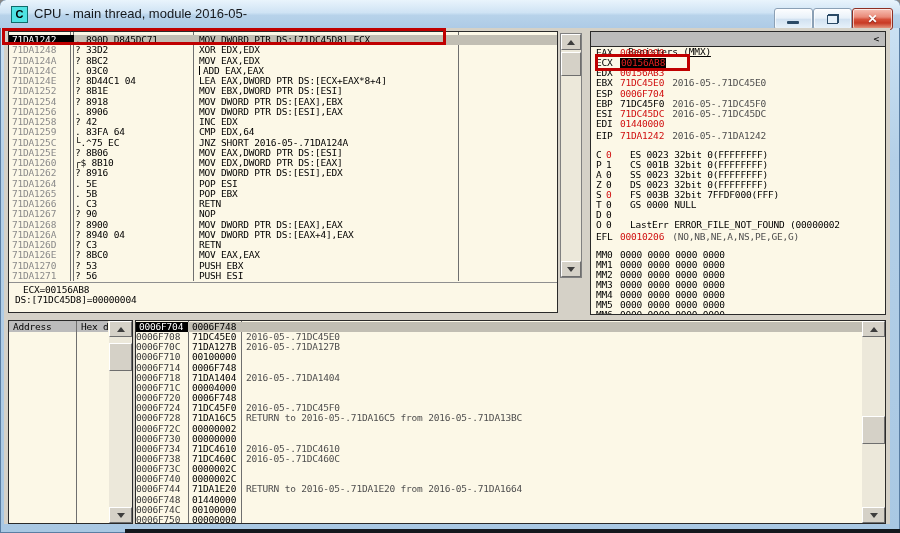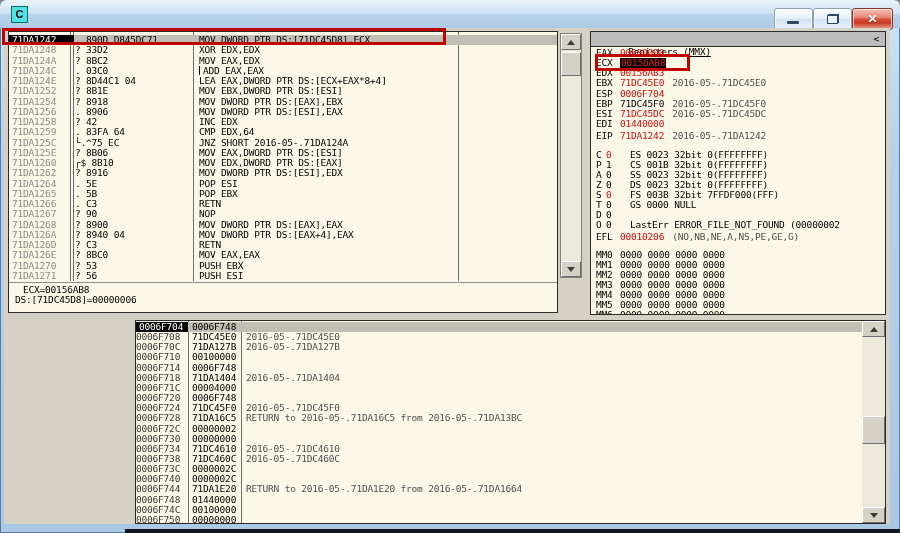--- a/index.html
+++ b/index.html
@@ -89,20 +89,21 @@
   
   .annotation{position:absolute;border:3px solid #c00000;box-sizing:border-box;z-index:60;}
 </style>
 </head>
 <body>
 
 <div class="window">
 
   <div class="titlebar">
     <div class="app-icon">C</div>
+    <div class="title-text">CPU - main thread, module 2016-05-</div>
     <div class="titlebtn btn-glass btn-min">
         <div class="glyph-min"></div>
       </div>
     <div class="titlebtn btn-glass btn-restore">
         <div class="glyph-restore"></div>
       </div>
     <div class="titlebtn btn-close">
         <div class="glyph-close">✕</div>
       </div>
   </div>
@@ -110,41 +111,51 @@
   <div class="client"></div>
 
   <div class="pane mono" id="disasm">
     <div class="vline" style="left:61px;height:249px;"></div>
     <div class="vline" style="left:64px;height:249px;"></div>
     <div class="vline" style="left:184px;height:249px;"></div>
     <div class="vline" style="left:449px;height:249px;"></div>
     <div id="disasm-rows"><div class="d-row sel" style="top: 3px;"><span class="d-addr">71DA1242</span><span class="d-op">. 890D D845DC71</span><span class="d-ins">MOV DWORD PTR DS:[71DC45D8],ECX</span></div><div class="d-row" style="top: 13.25px;"><span class="d-addr">71DA1248</span><span class="d-op">? 33D2</span><span class="d-ins">XOR EDX,EDX</span></div><div class="d-row" style="top: 23.5px;"><span class="d-addr">71DA124A</span><span class="d-op">? 8BC2</span><span class="d-ins">MOV EAX,EDX</span></div><div class="d-row" style="top: 33.75px;"><span class="d-addr">71DA124C</span><span class="d-op">. 03C0</span><span class="d-ins"><span class="caret"></span>ADD EAX,EAX</span></div><div class="d-row" style="top: 44px;"><span class="d-addr">71DA124E</span><span class="d-op">? 8D44C1 04</span><span class="d-ins">LEA EAX,DWORD PTR DS:[ECX+EAX*8+4]</span></div><div class="d-row" style="top: 54.25px;"><span class="d-addr">71DA1252</span><span class="d-op">? 8B1E</span><span class="d-ins">MOV EBX,DWORD PTR DS:[ESI]</span></div><div class="d-row" style="top: 64.5px;"><span class="d-addr">71DA1254</span><span class="d-op">? 8918</span><span class="d-ins">MOV DWORD PTR DS:[EAX],EBX</span></div><div class="d-row" style="top: 74.75px;"><span class="d-addr">71DA1256</span><span class="d-op">. 8906</span><span class="d-ins">MOV DWORD PTR DS:[ESI],EAX</span></div><div class="d-row" style="top: 85px;"><span class="d-addr">71DA1258</span><span class="d-op">? 42</span><span class="d-ins">INC EDX</span></div><div class="d-row" style="top: 95.25px;"><span class="d-addr">71DA1259</span><span class="d-op">. 83FA 64</span><span class="d-ins">CMP EDX,64</span></div><div class="d-row" style="top: 105.5px;"><span class="d-addr">71DA125C</span><span class="d-op">└.^75 EC</span><span class="d-ins">JNZ SHORT 2016-05-.71DA124A</span></div><div class="d-row" style="top: 115.75px;"><span class="d-addr">71DA125E</span><span class="d-op">? 8B06</span><span class="d-ins">MOV EAX,DWORD PTR DS:[ESI]</span></div><div class="d-row" style="top: 126px;"><span class="d-addr">71DA1260</span><span class="d-op">┌$ 8B10</span><span class="d-ins">MOV EDX,DWORD PTR DS:[EAX]</span></div><div class="d-row" style="top: 136.25px;"><span class="d-addr">71DA1262</span><span class="d-op">? 8916</span><span class="d-ins">MOV DWORD PTR DS:[ESI],EDX</span></div><div class="d-row" style="top: 146.5px;"><span class="d-addr">71DA1264</span><span class="d-op">. 5E</span><span class="d-ins">POP ESI</span></div><div class="d-row" style="top: 156.75px;"><span class="d-addr">71DA1265</span><span class="d-op">. 5B</span><span class="d-ins">POP EBX</span></div><div class="d-row" style="top: 167px;"><span class="d-addr">71DA1266</span><span class="d-op">. C3</span><span class="d-ins">RETN</span></div><div class="d-row" style="top: 177.25px;"><span class="d-addr">71DA1267</span><span class="d-op">? 90</span><span class="d-ins">NOP</span></div><div class="d-row" style="top: 187.5px;"><span class="d-addr">71DA1268</span><span class="d-op">? 8900</span><span class="d-ins">MOV DWORD PTR DS:[EAX],EAX</span></div><div class="d-row" style="top: 197.75px;"><span class="d-addr">71DA126A</span><span class="d-op">? 8940 04</span><span class="d-ins">MOV DWORD PTR DS:[EAX+4],EAX</span></div><div class="d-row" style="top: 208px;"><span class="d-addr">71DA126D</span><span class="d-op">? C3</span><span class="d-ins">RETN</span></div><div class="d-row" style="top: 218.25px;"><span class="d-addr">71DA126E</span><span class="d-op">? 8BC0</span><span class="d-ins">MOV EAX,EAX</span></div><div class="d-row" style="top: 228.5px;"><span class="d-addr">71DA1270</span><span class="d-op">? 53</span><span class="d-ins">PUSH EBX</span></div><div class="d-row" style="top: 238.75px;"><span class="d-addr">71DA1271</span><span class="d-op">? 56</span><span class="d-ins">PUSH ESI</span></div></div>
     <div class="info-sep" style="top:250px;"></div>
     <div class="info-line" style="top:253px;padding-left:8px;">ECX=00156AB8</div>
-    <div class="info-line" style="top:263px;">DS:[71DC45D8]=00000006</div>
+    <div class="info-line" style="top:263px;">DS:[71DC45D8]=00000004</div>
   </div>
 
   <div class="scrollbar" style="left:560px;top:33px;width:22px;height:245px;">
     <div class="sb-btn" style="top:0;">
         <div class="tri-up"></div>
       </div>
     <div class="sb-thumb" style="top:18px;height:24px;"></div>
     <div class="sb-btn" style="top:227px;">
         <div class="tri-down"></div>
       </div>
   </div>
 
   <div class="pane mono" id="registers">
     <div class="reg-header">
       <span class="rh-text">Registers (MMX)</span>
       <span class="collapse">&lt;</span>
     </div>
     <div id="reg-lines"><div class="reg-line" style="top: 16px;"><span class="rname">EAX</span><span class="rval red">00000000</span></div><div class="reg-line" style="top: 26px;"><span class="rname">ECX</span><span class="rval red hl">00156AB8</span></div><div class="reg-line" style="top: 36px;"><span class="rname">EDX</span><span class="rval red">00156AB3</span></div><div class="reg-line" style="top: 46px;"><span class="rname">EBX</span><span class="rval red">71DC45E0</span><span class="rcom">2016-05-.71DC45E0</span></div><div class="reg-line" style="top: 57px;"><span class="rname">ESP</span><span class="rval red">0006F704</span></div><div class="reg-line" style="top: 67px;"><span class="rname">EBP</span><span class="rval">71DC45F0</span><span class="rcom">2016-05-.71DC45F0</span></div><div class="reg-line" style="top: 77px;"><span class="rname">ESI</span><span class="rval red">71DC45DC</span><span class="rcom">2016-05-.71DC45DC</span></div><div class="reg-line" style="top: 87px;"><span class="rname">EDI</span><span class="rval red">01440000</span></div><div class="reg-line" style="top: 99px;"><span class="rname">EIP</span><span class="rval red">71DA1242</span><span class="rcom">2016-05-.71DA1242</span></div><div class="reg-line" style="top: 118px;"><span class="fname">C</span><span class="fval red">0</span><span class="fseg">ES 0023 32bit 0(FFFFFFFF)</span></div><div class="reg-line" style="top: 128px;"><span class="fname">P</span><span class="fval">1</span><span class="fseg">CS 001B 32bit 0(FFFFFFFF)</span></div><div class="reg-line" style="top: 138px;"><span class="fname">A</span><span class="fval">0</span><span class="fseg">SS 0023 32bit 0(FFFFFFFF)</span></div><div class="reg-line" style="top: 148px;"><span class="fname">Z</span><span class="fval">0</span><span class="fseg">DS 0023 32bit 0(FFFFFFFF)</span></div><div class="reg-line" style="top: 158px;"><span class="fname">S</span><span class="fval red">0</span><span class="fseg">FS 003B 32bit 7FFDF000(FFF)</span></div><div class="reg-line" style="top: 168px;"><span class="fname">T</span><span class="fval">0</span><span class="fseg">GS 0000 NULL</span></div><div class="reg-line" style="top: 178px;"><span class="fname">D</span><span class="fval">0</span></div><div class="reg-line" style="top: 188px;"><span class="fname">O</span><span class="fval">0</span><span class="fseg">LastErr ERROR_FILE_NOT_FOUND (00000002</span></div><div class="reg-line" style="top: 200px;"><span class="rname">EFL</span><span class="rval red">00010206</span><span class="rcom">(NO,NB,NE,A,NS,PE,GE,G)</span></div><div class="reg-line" style="top: 218px;"><span class="rname">MM0</span><span class="rval">0000 0000 0000 0000</span></div><div class="reg-line" style="top: 228px;"><span class="rname">MM1</span><span class="rval">0000 0000 0000 0000</span></div><div class="reg-line" style="top: 238px;"><span class="rname">MM2</span><span class="rval">0000 0000 0000 0000</span></div><div class="reg-line" style="top: 248px;"><span class="rname">MM3</span><span class="rval">0000 0000 0000 0000</span></div><div class="reg-line" style="top: 258px;"><span class="rname">MM4</span><span class="rval">0000 0000 0000 0000</span></div><div class="reg-line" style="top: 268px;"><span class="rname">MM5</span><span class="rval">0000 0000 0000 0000</span></div><div class="reg-line" style="top: 278px;"><span class="rname">MM6</span><span class="rval">0000 0000 0000 0000</span></div></div>
   </div>
 
+  <div class="pane mono" id="dump">
+    <div class="dump-hdr" style="left:0;width:67px;">Address</div>
+    <div class="dump-hdr" style="left:68px;width:31px;">Hex d</div>
+    <div class="vline" style="left:67px;height:204px;"></div>
+    <div class="scrollbar" style="left:100px;top:0;width:23px;height:202px;border:none;">
+      <div class="sb-btn" style="top:0;"><div class="tri-up"></div></div>
+      <div class="sb-thumb" style="top:22px;height:28px;"></div>
+      <div class="sb-btn" style="top:186px;"><div class="tri-down"></div></div>
+    </div>
+  </div>
 
   <div class="pane mono" id="stack">
     <div class="vline" style="left:52px;height:204px;"></div>
     <div class="vline" style="left:105px;height:204px;"></div>
     <div id="stack-rows"><div class="s-row sel" style="top: 1px;"><span class="s-addr">0006F704</span><span class="s-val">0006F748</span></div><div class="s-row" style="top: 11.15px;"><span class="s-addr">0006F708</span><span class="s-val">71DC45E0</span><span class="s-com">2016-05-.71DC45E0</span></div><div class="s-row" style="top: 21.3px;"><span class="s-addr">0006F70C</span><span class="s-val">71DA127B</span><span class="s-com">2016-05-.71DA127B</span></div><div class="s-row" style="top: 31.45px;"><span class="s-addr">0006F710</span><span class="s-val">00100000</span></div><div class="s-row" style="top: 41.6px;"><span class="s-addr">0006F714</span><span class="s-val">0006F748</span></div><div class="s-row" style="top: 51.75px;"><span class="s-addr">0006F718</span><span class="s-val">71DA1404</span><span class="s-com">2016-05-.71DA1404</span></div><div class="s-row" style="top: 61.9px;"><span class="s-addr">0006F71C</span><span class="s-val">00004000</span></div><div class="s-row" style="top: 72.05px;"><span class="s-addr">0006F720</span><span class="s-val">0006F748</span></div><div class="s-row" style="top: 82.2px;"><span class="s-addr">0006F724</span><span class="s-val">71DC45F0</span><span class="s-com">2016-05-.71DC45F0</span></div><div class="s-row" style="top: 92.35px;"><span class="s-addr">0006F728</span><span class="s-val">71DA16C5</span><span class="s-com">RETURN to 2016-05-.71DA16C5 from 2016-05-.71DA13BC</span></div><div class="s-row" style="top: 102.5px;"><span class="s-addr">0006F72C</span><span class="s-val">00000002</span></div><div class="s-row" style="top: 112.65px;"><span class="s-addr">0006F730</span><span class="s-val">00000000</span></div><div class="s-row" style="top: 122.8px;"><span class="s-addr">0006F734</span><span class="s-val">71DC4610</span><span class="s-com">2016-05-.71DC4610</span></div><div class="s-row" style="top: 132.95px;"><span class="s-addr">0006F738</span><span class="s-val">71DC460C</span><span class="s-com">2016-05-.71DC460C</span></div><div class="s-row" style="top: 143.1px;"><span class="s-addr">0006F73C</span><span class="s-val">0000002C</span></div><div class="s-row" style="top: 153.25px;"><span class="s-addr">0006F740</span><span class="s-val">0000002C</span></div><div class="s-row" style="top: 163.4px;"><span class="s-addr">0006F744</span><span class="s-val">71DA1E20</span><span class="s-com">RETURN to 2016-05-.71DA1E20 from 2016-05-.71DA1664</span></div><div class="s-row" style="top: 173.55px;"><span class="s-addr">0006F748</span><span class="s-val">01440000</span></div><div class="s-row" style="top: 183.7px;"><span class="s-addr">0006F74C</span><span class="s-val">00100000</span></div><div class="s-row" style="top: 193.85px;"><span class="s-addr">0006F750</span><span class="s-val">00000000</span></div></div>
     <div class="scrollbar" style="left:726px;top:0;width:23px;height:202px;border:none;">
       <div class="sb-btn" style="top:0;"><div class="tri-up"></div></div>
       <div class="sb-thumb" style="top:95px;height:28px;"></div>
       <div class="sb-btn" style="top:186px;"><div class="tri-down"></div></div>
     </div>

